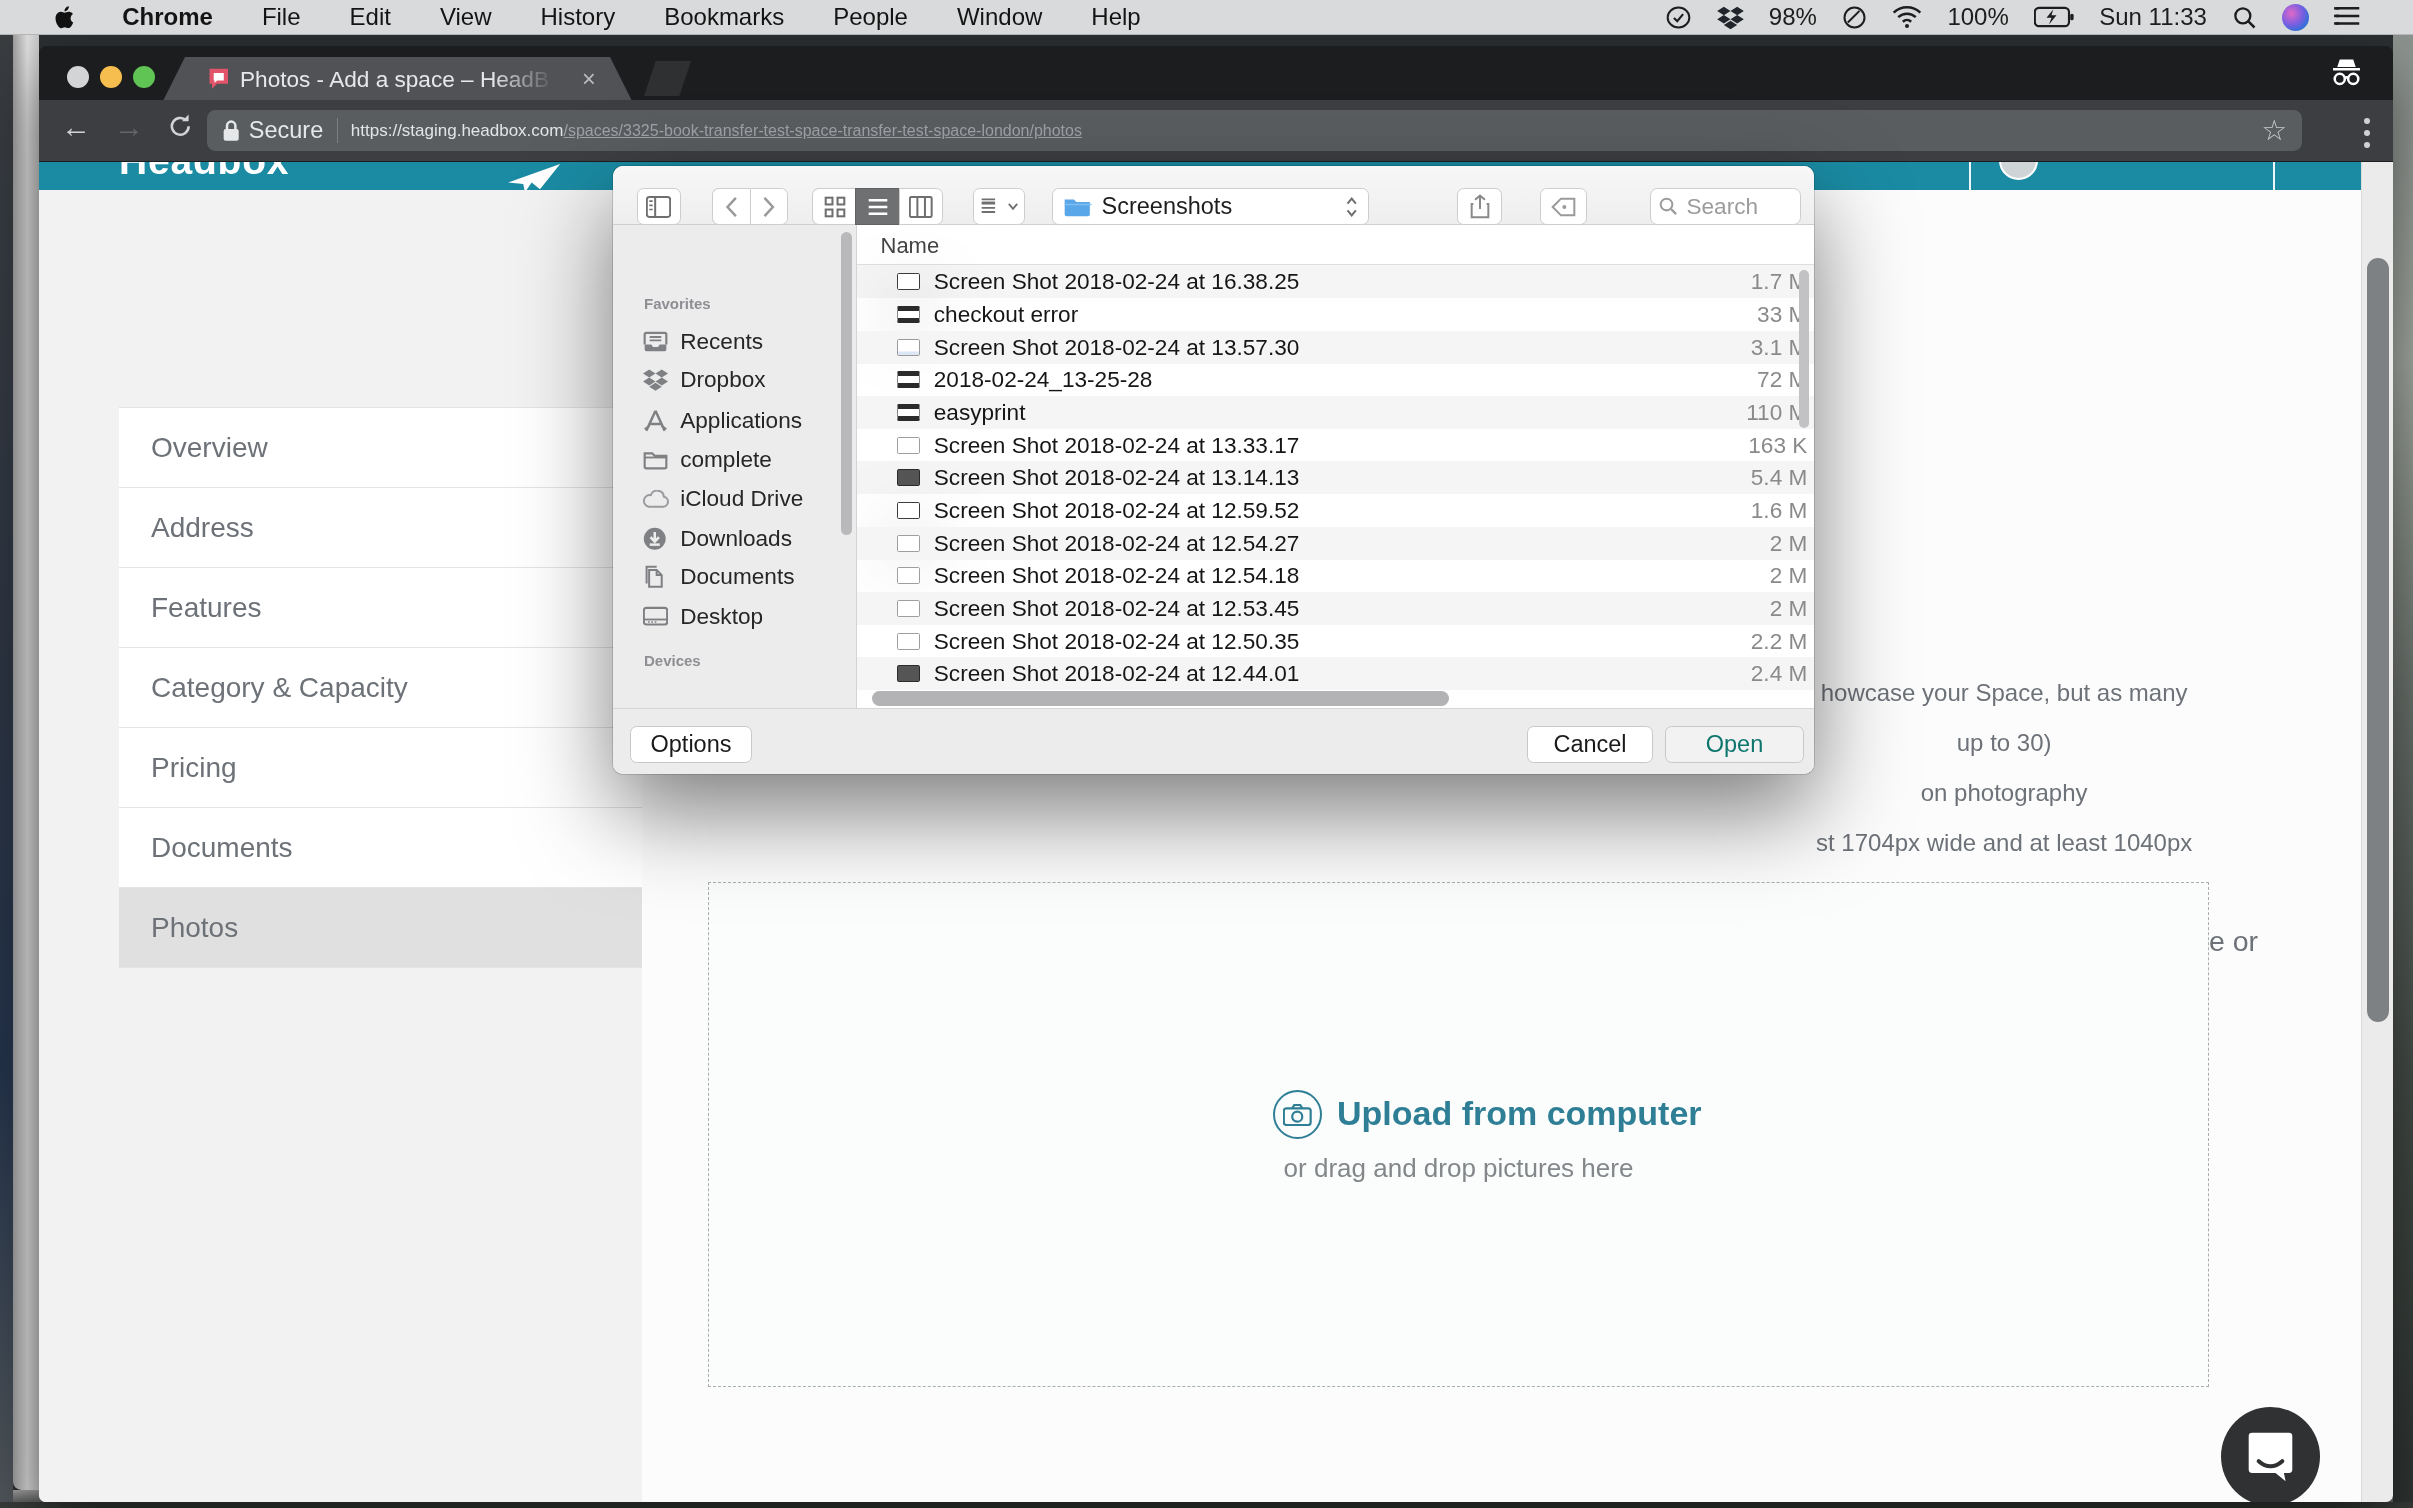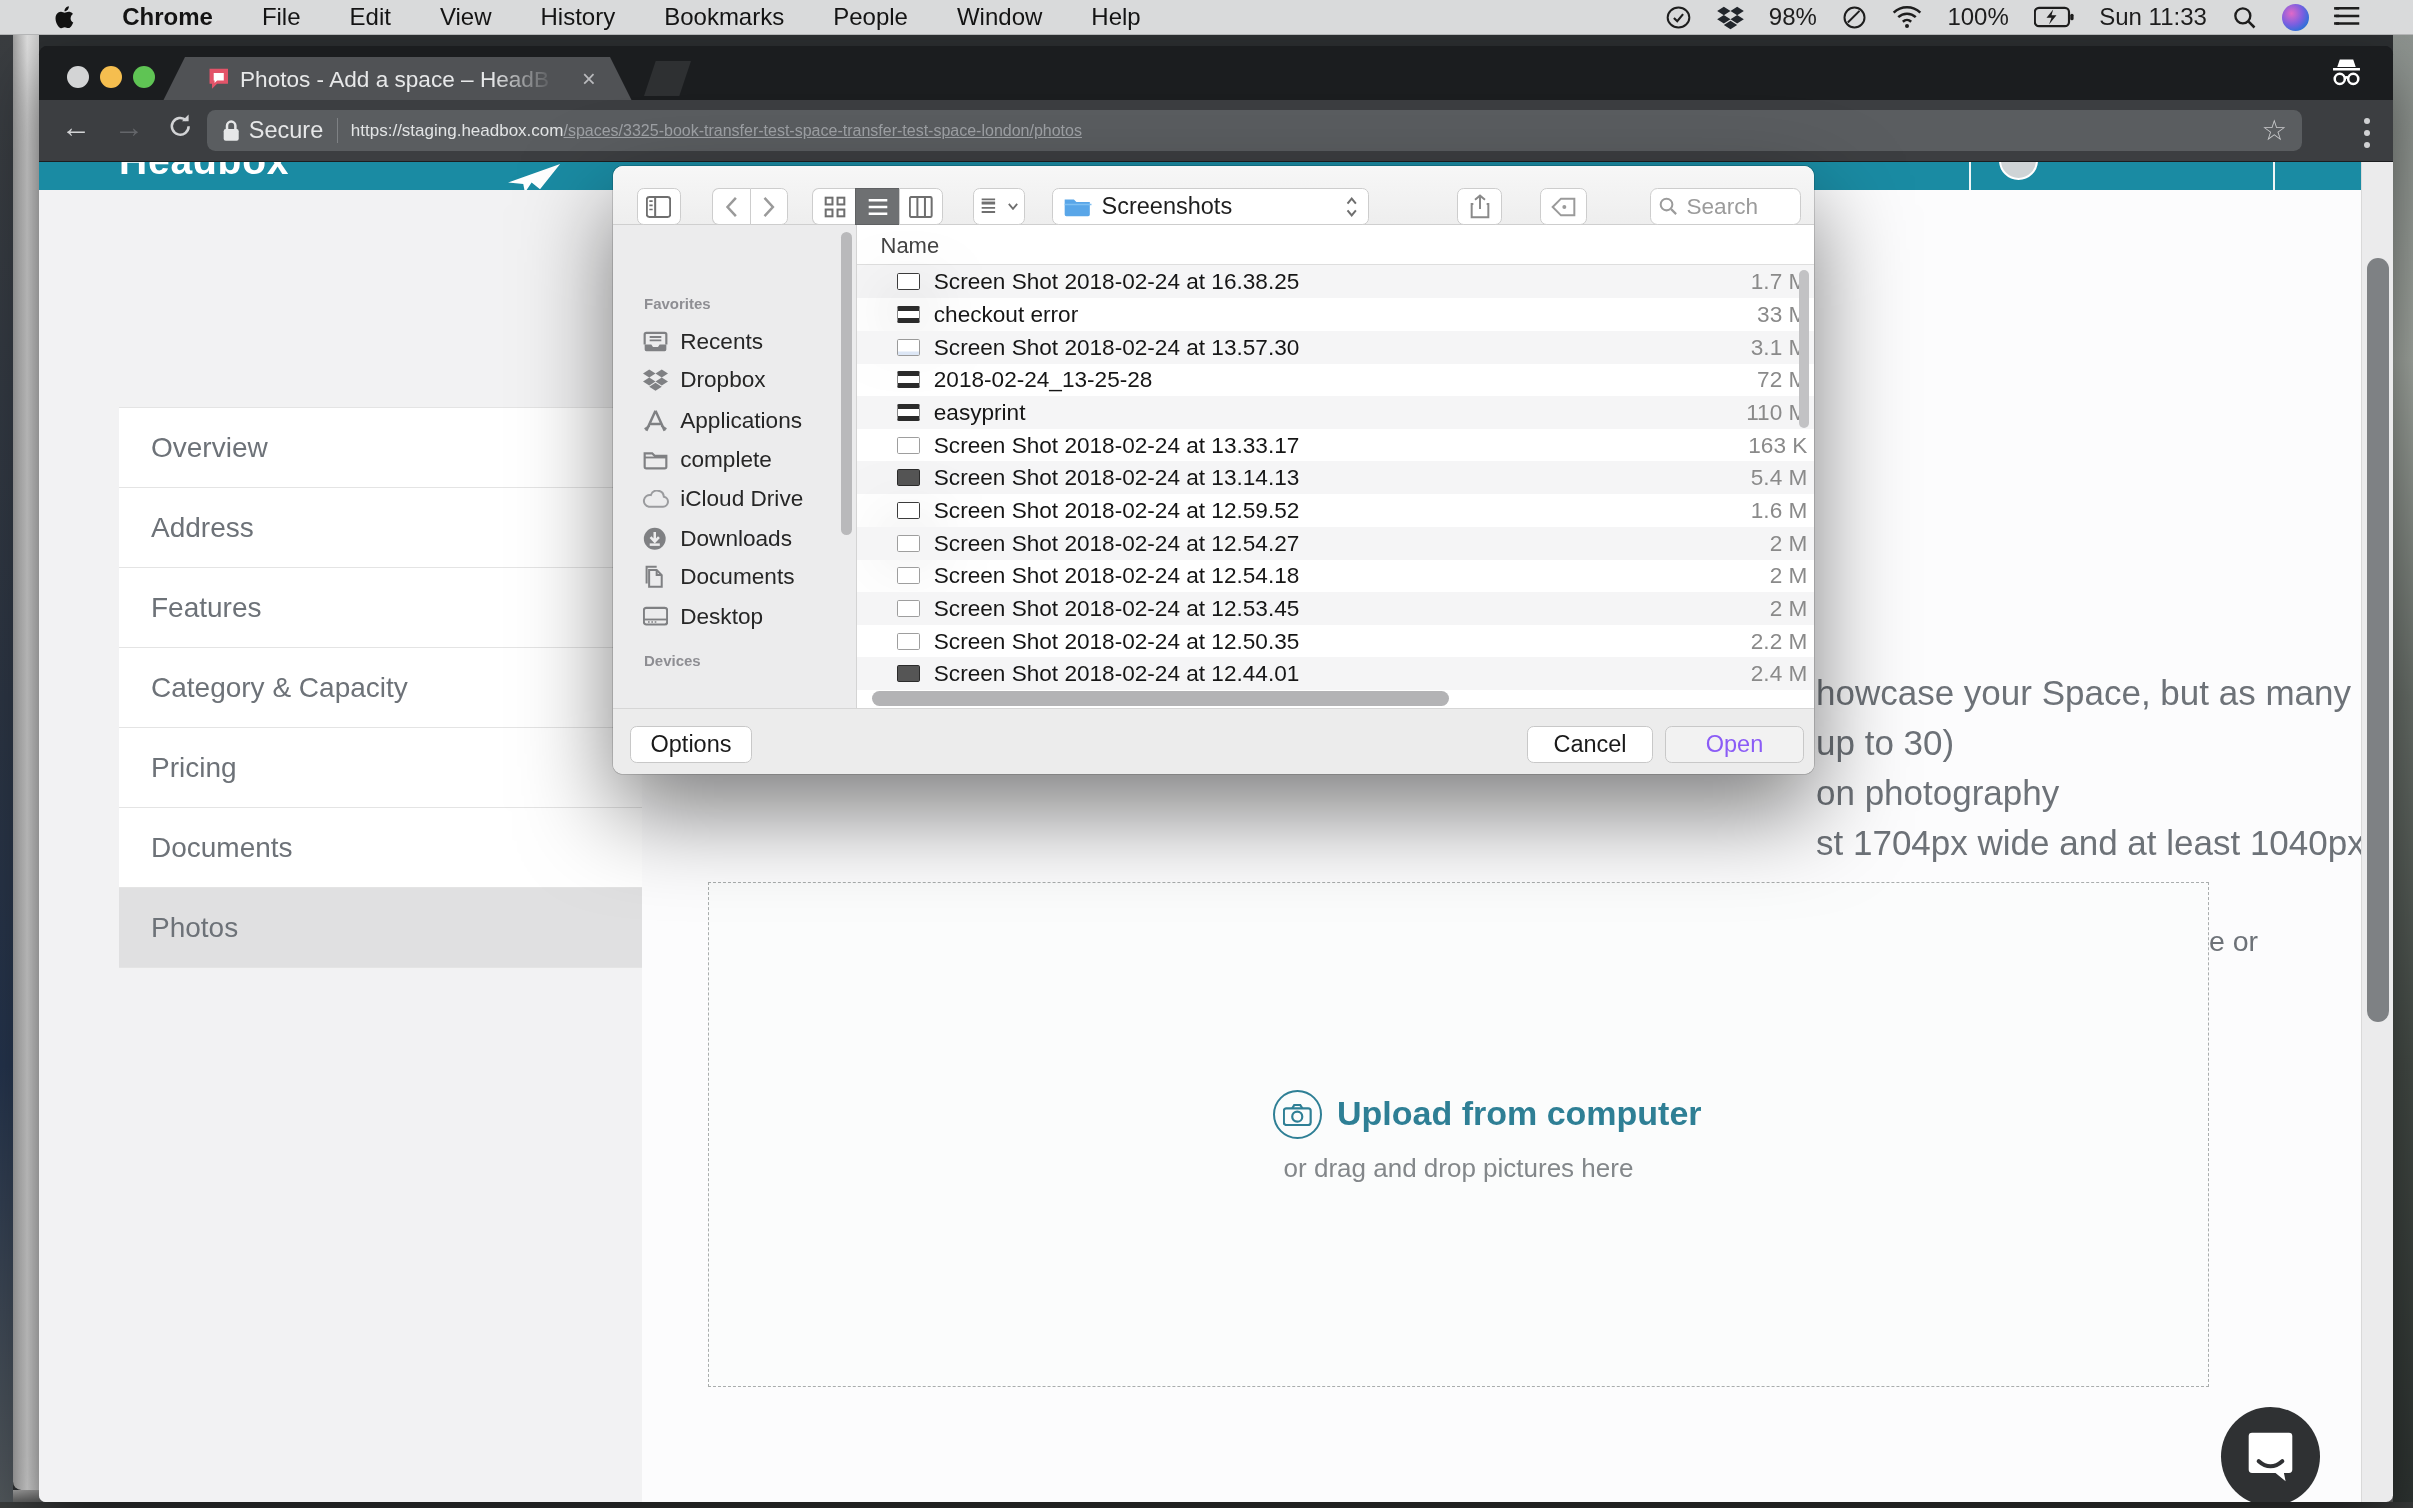--- a/index.html
+++ b/index.html
@@ -68,21 +68,21 @@
   .tealband .logo{position:absolute;left:80px;top:-23.5px;font-size:39px;font-weight:700;color:#fff;
     letter-spacing:0.8px;white-space:nowrap;}
   .tealband .sep{position:absolute;top:0;width:1.7px;height:28px;background:#eef6f7;}
   .avatar{position:absolute;left:1960px;top:-21px;width:39px;height:39px;border-radius:50%;
     background:#cfd4d6;border:2.5px solid #fff;}
   .leftcol{position:absolute;left:0;top:28px;width:603px;height:1312px;background:#f2f2f3;}
   .navpanel{position:absolute;left:80px;top:245px;width:523px;background:#fff;border-top:0.8px solid #e4e4e4;}
   .navitem{height:80px;display:flex;align-items:center;padding-left:32px;font-size:28px;
     color:#6d7278;border-bottom:0.8px solid #e4e4e4;background:#fff;}
   .navitem.active{background:#e0e0e1;}
-  .tips{position:absolute;left:1777px;top:506px;font-size:35px;color:#6d7278;line-height:50px;white-space:nowrap;}
+  .tips{position:absolute;left:1777px;top:506px;font-size:24px;color:#6d7278;line-height:50px;white-space:nowrap;text-align:center;}
   .tips2{position:absolute;left:1777px;top:763px;font-size:28.5px;color:#6d7278;white-space:nowrap;}
   .dropzone{position:absolute;left:669px;top:720px;width:1501px;height:505px;
     border:1.7px dashed #a9adad;background:#fbfcfc;}
   .upl-cam{position:absolute;left:564px;top:207px;width:49px;height:49px;border:2.5px solid #2e7f95;
     border-radius:50%;display:flex;align-items:center;justify-content:center;}
   .upl-title{position:absolute;left:628px;top:211px;font-size:34px;font-weight:700;color:#2e7f95;white-space:nowrap;}
   .upl-sub{position:absolute;left:0;top:270px;width:100%;text-align:center;font-size:26px;color:#83878a;}
   .chatfab{position:absolute;left:2182px;top:1245px;width:99px;height:99px;border-radius:50%;
     background:#2f3133;display:flex;align-items:center;justify-content:center;}
   .pagescroll{position:absolute;left:2322px;top:116px;width:32px;height:1340px;background:#ebebec;
@@ -125,21 +125,21 @@
   .th.window{background:#fff;border:1.7px solid #3c3c3c;}
   .th.dots{background:#fff;border:0.8px solid #9a9a9a;box-shadow:inset 0 -3.4px 0 #dce6f5;}
   .th.dark{background:#fff;border-top:5px solid #2b2b2b;border-bottom:5px solid #2b2b2b;border-left:0.8px solid #888;border-right:0.8px solid #888;}
   .th.plain{background:#fff;border:1.7px solid #9e9e9e;}
   .th.photo{background:#555;border:1.7px solid #2b2b2b;}
   .hscroll{position:absolute;left:259px;top:525px;width:577px;height:15px;border-radius:7.5px;background:#b3b3b5;}
   .vscroll{position:absolute;left:1186px;top:104px;width:10px;height:158px;border-radius:5px;background:#c2c2c4;}
   .fbottom{position:absolute;left:0;top:542px;width:100%;height:66px;background:#ececec;border-top:0.8px solid #d6d6d6;}
   .dlgbtn{position:absolute;top:17px;height:37px;border:0.8px solid #c8c8c8;border-radius:6.7px;background:#fff;
     display:flex;align-items:center;justify-content:center;font-size:23.5px;color:#1a1a1a;}
-  .dlgbtn.disabled{background:#f2f2f2;color:#8b5cf6;}
+  .dlgbtn.disabled{background:#f2f2f2;color:#0f766e;}
 
   svg{display:block;}
 </style>
 </head>
 <body>
 
 <div id="screen">
 
   <div class="abs wall-left"></div>
   <div class="abs wall-right"></div>

